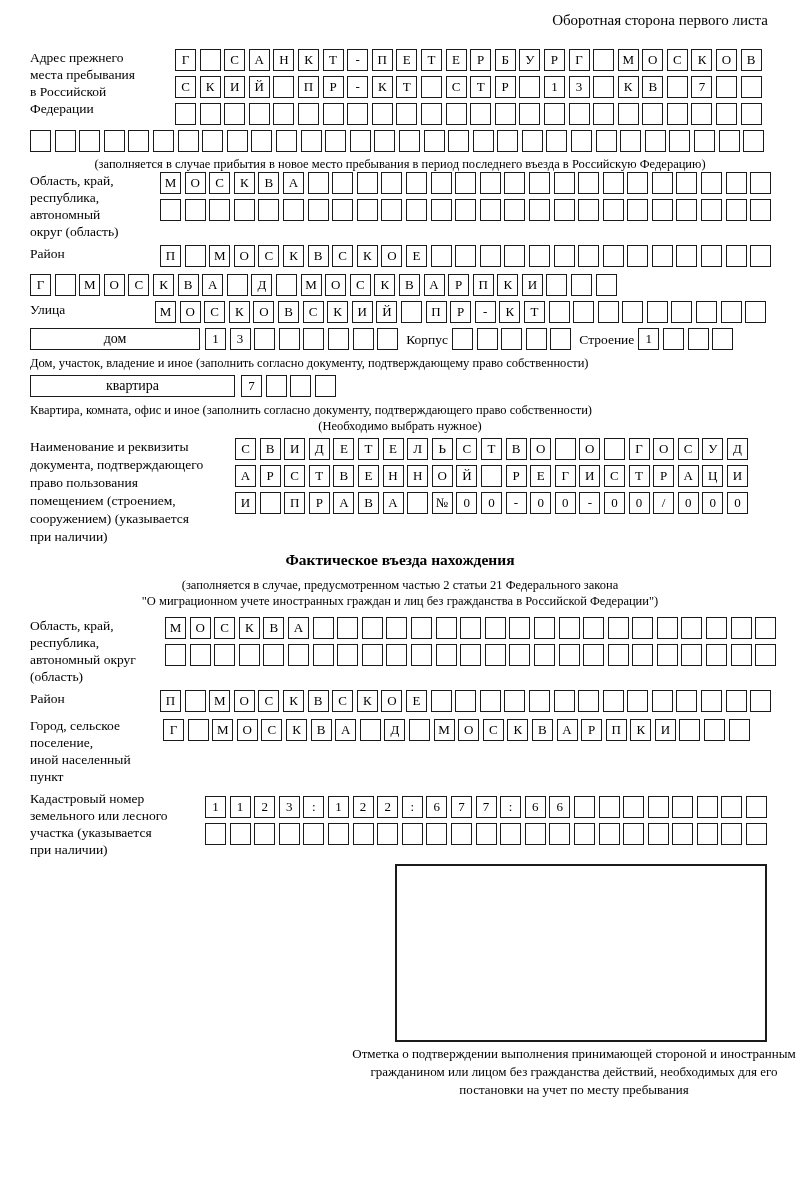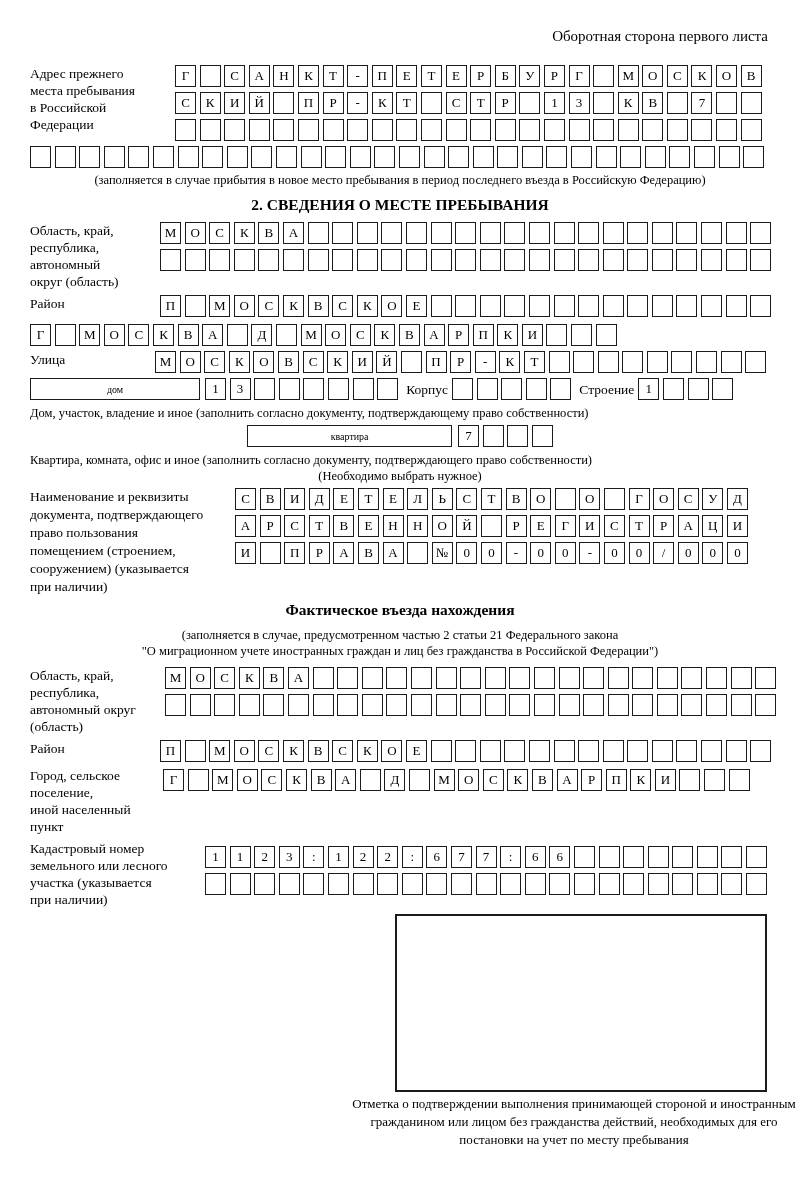--- a/index.html
+++ b/index.html
@@ -1,27 +1,27 @@
 <!DOCTYPE html>
 <html><head>
 <meta charset="utf-8">
 <style>
   html,body{margin:0;padding:0;background:#ffffff;color:#000;}
   body{width:800px;height:1180px;font-family:"Liberation Serif","DejaVu Serif",serif;overflow:hidden;}
   .content{width:740px;margin:0 auto;}
-  .hdr-note{text-align:right;font-size:15px;padding:28px 2px 20px 0;}
+  .hdr-note{text-align:right;font-size:15px;padding:12px 2px 20px 0;}
   .title{text-align:center;font-weight:bold;font-size:15.5px;margin:8px 0 8px 0;}
   .frow{display:flex;align-items:flex-start;margin-bottom:5px;}
   .flabel{font-size:13.5px;line-height:17px;flex-shrink:0;white-space:pre-line;}
   .rows{display:flex;flex-direction:column;row-gap:5px;}
   .cellrow{display:flex;column-gap:3.6px;}
   .cell{width:21px;height:22px;border:1.6px solid #1b1b1b;box-sizing:border-box;display:flex;
         align-items:center;justify-content:center;font-size:13px;flex-shrink:0;background:#fff;}
   .bigbox{height:22px;border:1.6px solid #1b1b1b;box-sizing:border-box;display:flex;
-        align-items:center;justify-content:center;font-size:10px;flex-shrink:0;background:#fff;}
+        align-items:center;justify-content:center;font-size:14px;flex-shrink:0;background:#fff;}
   .caption{font-size:12.5px;line-height:16px;}
   .center{text-align:center;}
   .chk{width:21px;height:24px;border:1.6px solid #1b1b1b;box-sizing:border-box;display:flex;
         align-items:center;justify-content:center;font-size:14px;flex-shrink:0;background:#fff;}
   .w145{width:145px;} .w130{width:130px;} .w135{width:135px;} .w125{width:125px;}
   .w205{width:205px;} .w175{width:175px;} .w133{width:143px;}
   .mt4{margin-top:4px;}
   .stamp-box{width:372px;height:178px;border:2px solid #1b1b1b;box-sizing:border-box;margin-left:365px;margin-top:6px;}
   .stamp-caption{margin-left:318px;width:452px;text-align:center;font-size:13px;line-height:18px;margin-top:3px;}
   .pt8{padding-top:2px;}
@@ -146,21 +146,20 @@
       <span class="cell"></span>
       <span class="cell"></span>
       <span class="cell"></span>
       <span class="cell"></span>
       <span class="cell"></span>
       <span class="cell"></span>
       <span class="cell"></span>
     </div>
   <div class="caption center mt4">(заполняется в случае прибытия в новое место пребывания в период последнего въезда в Российскую Федерацию)</div>
 
-  <div class="title">2. СВЕДЕНИЯ О МЕСТЕ ПРЕБЫВАНИЯ</div>
 
   <div class="frow">
     <div class="flabel w130">Область, край,
 республика,
 автономный
 округ (область)</div>
     <div class="rows">
       <div class="cellrow">
           <span class="cell">М</span>
           <span class="cell">О</span>
@@ -332,21 +331,21 @@
     <div class="flabel" style="margin:0 4px 0 8px;">Строение</div>
     <div class="cellrow">
         <span class="cell">1</span>
         <span class="cell"></span>
         <span class="cell"></span>
         <span class="cell"></span>
       </div>
   </div>
   <div class="caption">Дом, участок, владение и иное (заполнить согласно документу, подтверждающему право собственности)</div>
 
-  <div class="frow mt4" style="align-items:center;justify-content:center;">
+  <div class="frow mt4" style="align-items:center;">
     <div class="bigbox" style="width:205px;">квартира</div>
     <div class="cellrow" style="margin-left:6px;">
         <span class="cell">7</span>
         <span class="cell"></span>
         <span class="cell"></span>
         <span class="cell"></span>
       </div>
   </div>
   <div class="caption">Квартира, комната, офис и иное (заполнить согласно документу, подтверждающего право собственности)</div>
 

